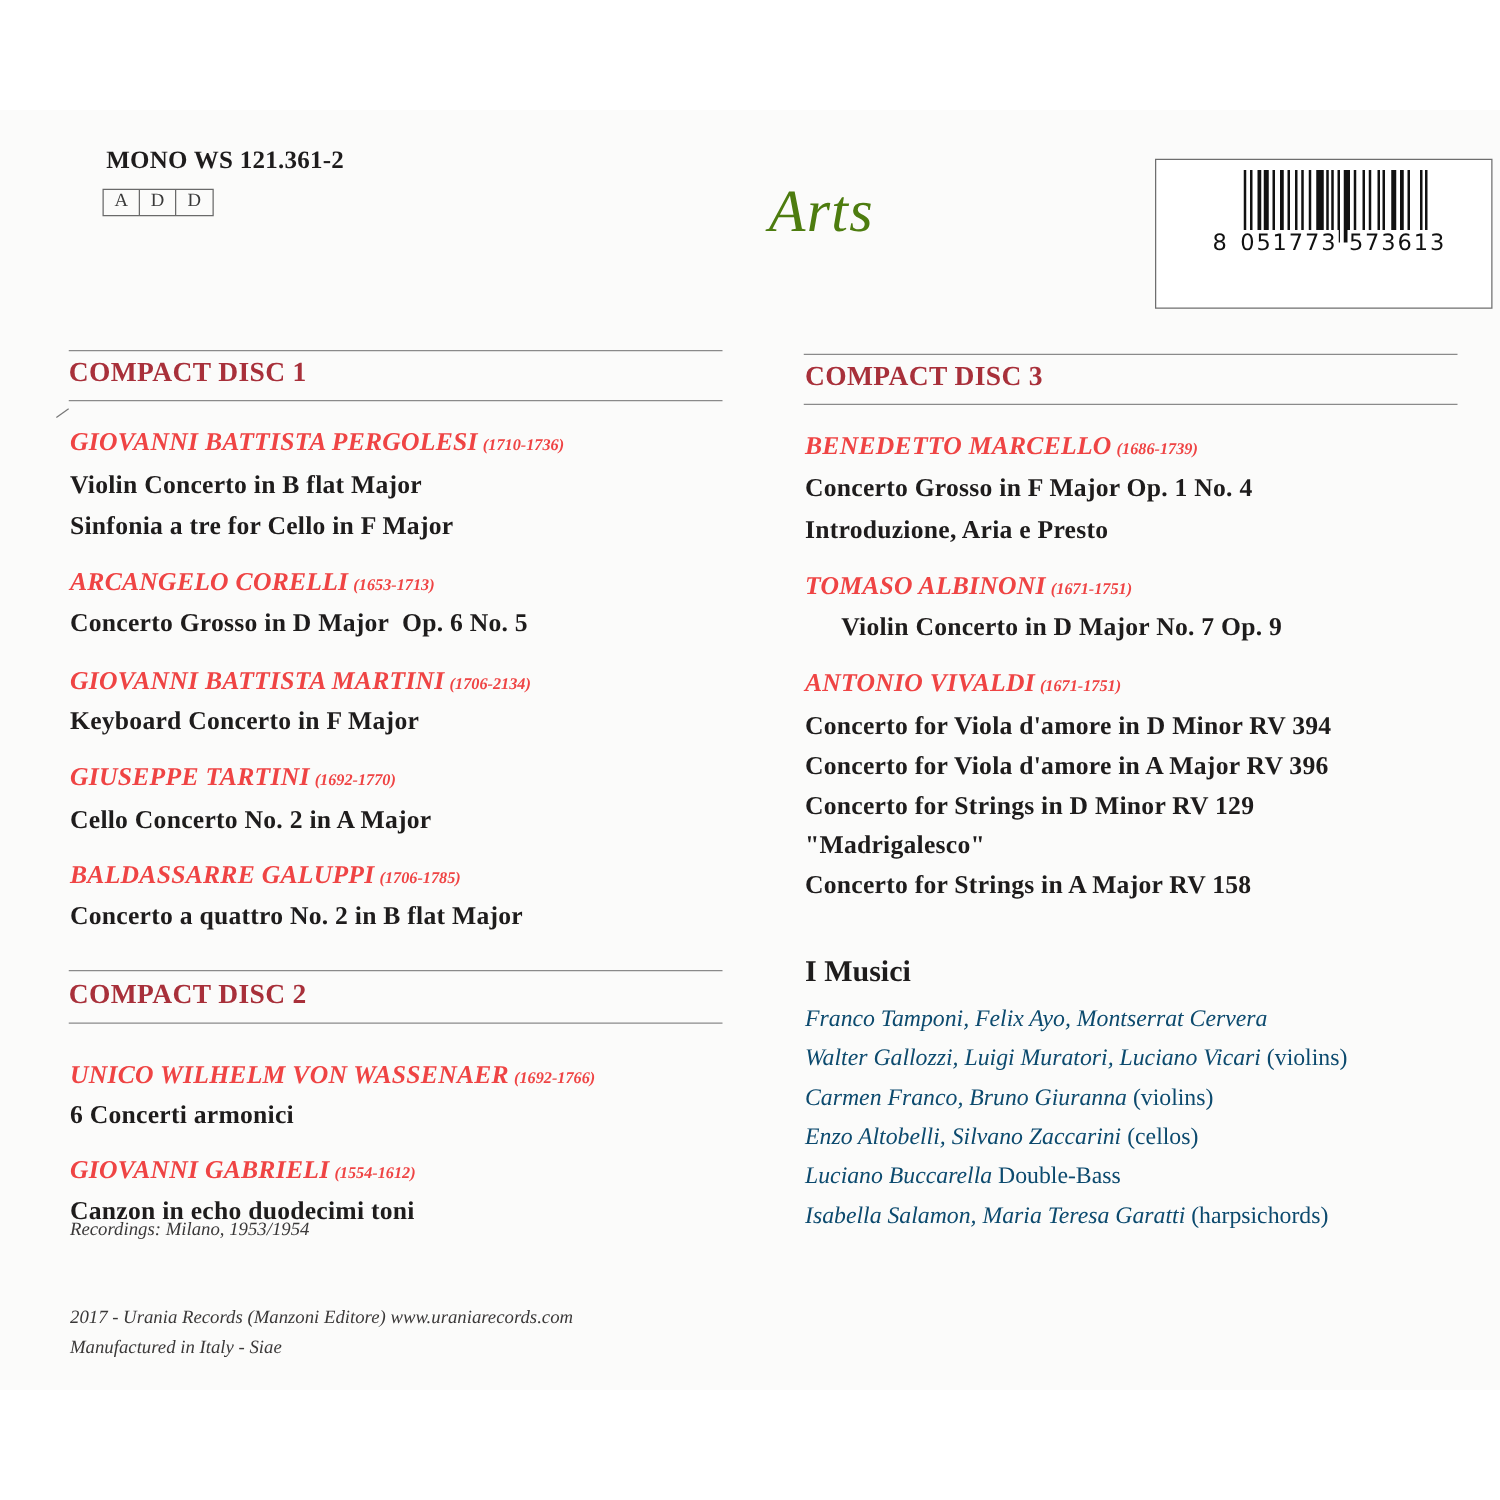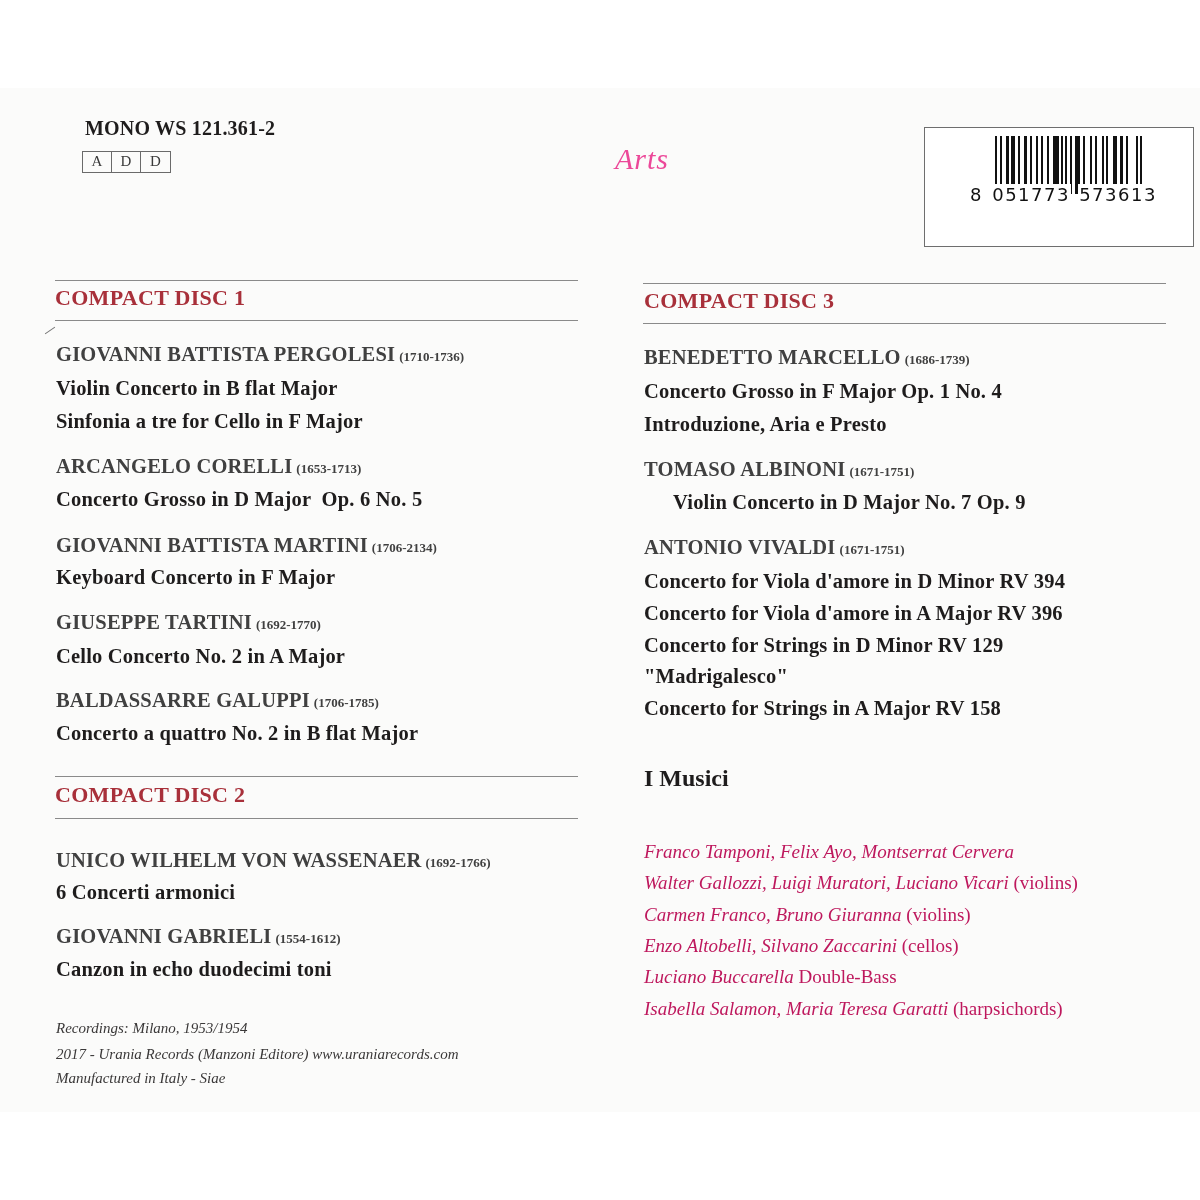--- a/index.html
+++ b/index.html
@@ -28,21 +28,21 @@
 
     .logo { left: 515px; top: 112px; width: 200px; height: 80px; }
     .logo-main {
       position: absolute; left: 0; top: 0; font-family: "Liberation Sans", "DejaVu Sans", sans-serif;
       font-weight: bold; color: #1a1a1a; letter-spacing: 1px; white-space: nowrap;
     }
     .logo-main .big { font-size: 42px; }
     .logo-main .small { font-size: 32px; }
     .logo-arts {
       position: absolute; left: 72px; top: 30px; font-family: "Liberation Serif", "DejaVu Serif", serif;
-      font-style: italic; font-size: 30px; color: #ec4899; letter-spacing: 1px;
+      font-style: italic; font-size: 48px; color: #4d7c0f; letter-spacing: 1px;
     }
 
     .barcode-box {
       left: 896px; top: 127px; width: 270px; height: 120px; border: 1.5px solid #6e6e6e; background: #fff;
     }
     .barcode-bars {
       position: absolute; left: 70px; top: 8px; width: 188px; height: 58px;
       display: flex; align-items: flex-start;
     }
     .barcode-bars i { display: block; height: 100%; background: #111; }
@@ -51,31 +51,31 @@
       color: #111; letter-spacing: 1.5px; background: transparent; white-space: nowrap;
     }
     .barcode-digits span { background: #fff; padding: 0 1px; }
 
     
     .rule { position: absolute; height: 1px; background: #8a8a8a; }
     .disc-title {
       position: absolute; font-size: 22px; font-weight: bold; color: #a8303a; letter-spacing: 0.3px; white-space: nowrap;
     }
     .composer {
-      position: absolute; font-size: 20.5px; font-weight: bold; color: #404040; white-space: nowrap; letter-spacing: 0.2px;
+      position: absolute; font-size: 20.5px; font-weight: bold; color: #ef4444; white-space: nowrap; letter-spacing: 0.2px; font-style: italic;
     }
     .composer .years { font-size: 13px; font-weight: bold; margin-left: 4px; letter-spacing: 0; }
     .work {
       position: absolute; font-size: 20.5px; font-weight: bold; color: #1e1c1c; white-space: nowrap; letter-spacing: 0.2px;
     }
     .ensemble {
       position: absolute; font-size: 24px; font-weight: bold; color: #1e1c1c;
     }
     .musician {
-      position: absolute; font-size: 19px; color: #be185d; white-space: nowrap; margin-top: 36px;
+      position: absolute; font-size: 19px; color: #0c4a6e; white-space: nowrap;
     }
     .musician em { font-style: italic; }
     .footer-line {
       position: absolute; font-size: 15px; font-style: italic; color: #3a3838; white-space: nowrap;
     }
     .tick {
       position: absolute; left: 44px; top: 330px; width: 12px; height: 1px; background: #777;
       transform: rotate(-35deg);
     }
   </style>
@@ -150,21 +150,21 @@
 <div class="rule" style="left:55px;top:776px;width:523px"></div>
 <div class="disc-title" style="left:55px;top:782px">COMPACT DISC 2</div>
 <div class="rule" style="left:55px;top:818px;width:523px"></div>
 
 <div class="composer" style="left:56px;top:849px"><span>UNICO WILHELM VON WASSENAER</span><span class="years">(1692-1766)</span></div>
 <div class="work" style="left:56px;top:881px">6 Concerti armonici</div>
 
 <div class="composer" style="left:56px;top:925px"><span>GIOVANNI GABRIELI</span><span class="years">(1554-1612)</span></div>
 <div class="work" style="left:56px;top:958px">Canzon in echo duodecimi toni</div>
 
-<div class="footer-line" style="left:56px;top:1020px">Recordings: Milano, 1953/1954</div>
+<div class="footer-line" style="left:56px;top:976px">Recordings: Milano, 1953/1954</div>
 <div class="footer-line" style="left:56px;top:1046px">2017 - Urania Records (Manzoni Editore) www.uraniarecords.com</div>
 <div class="footer-line" style="left:56px;top:1070px">Manufactured in Italy - Siae</div>
 
 <div class="rule" style="left:643px;top:283px;width:523px"></div>
 <div class="disc-title" style="left:644px;top:288px">COMPACT DISC 3</div>
 <div class="rule" style="left:643px;top:323px;width:523px"></div>
 
 <div class="composer" style="left:644px;top:346px"><span>BENEDETTO MARCELLO</span><span class="years">(1686-1739)</span></div>
 <div class="work" style="left:644px;top:380px">Concerto Grosso in F Major Op. 1 No. 4</div>
 <div class="work" style="left:644px;top:413px">Introduzione, Aria e Presto</div>

